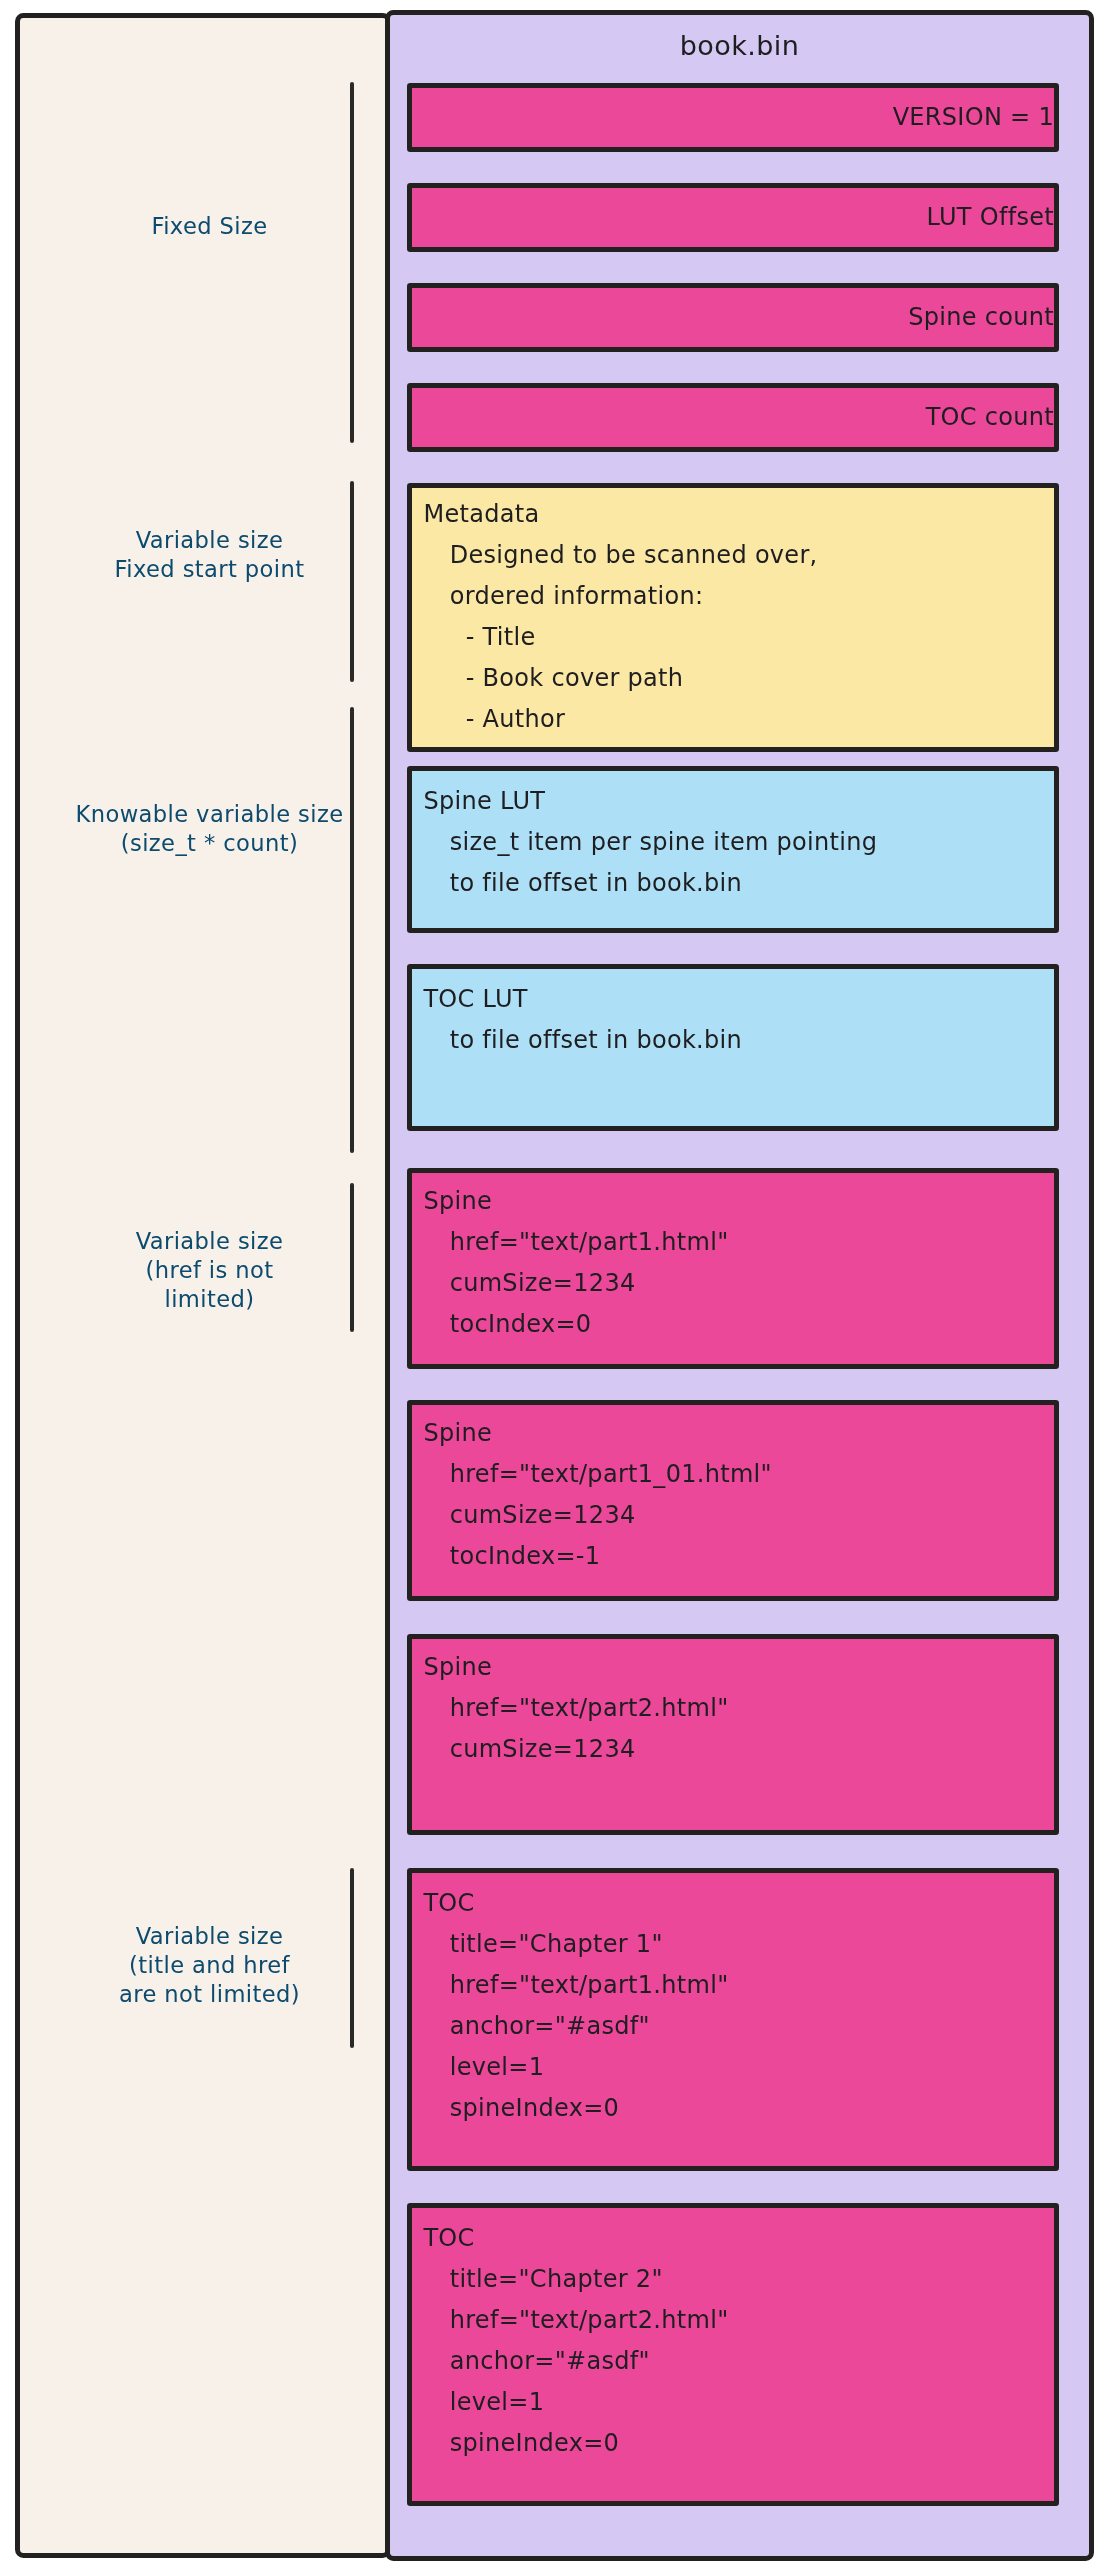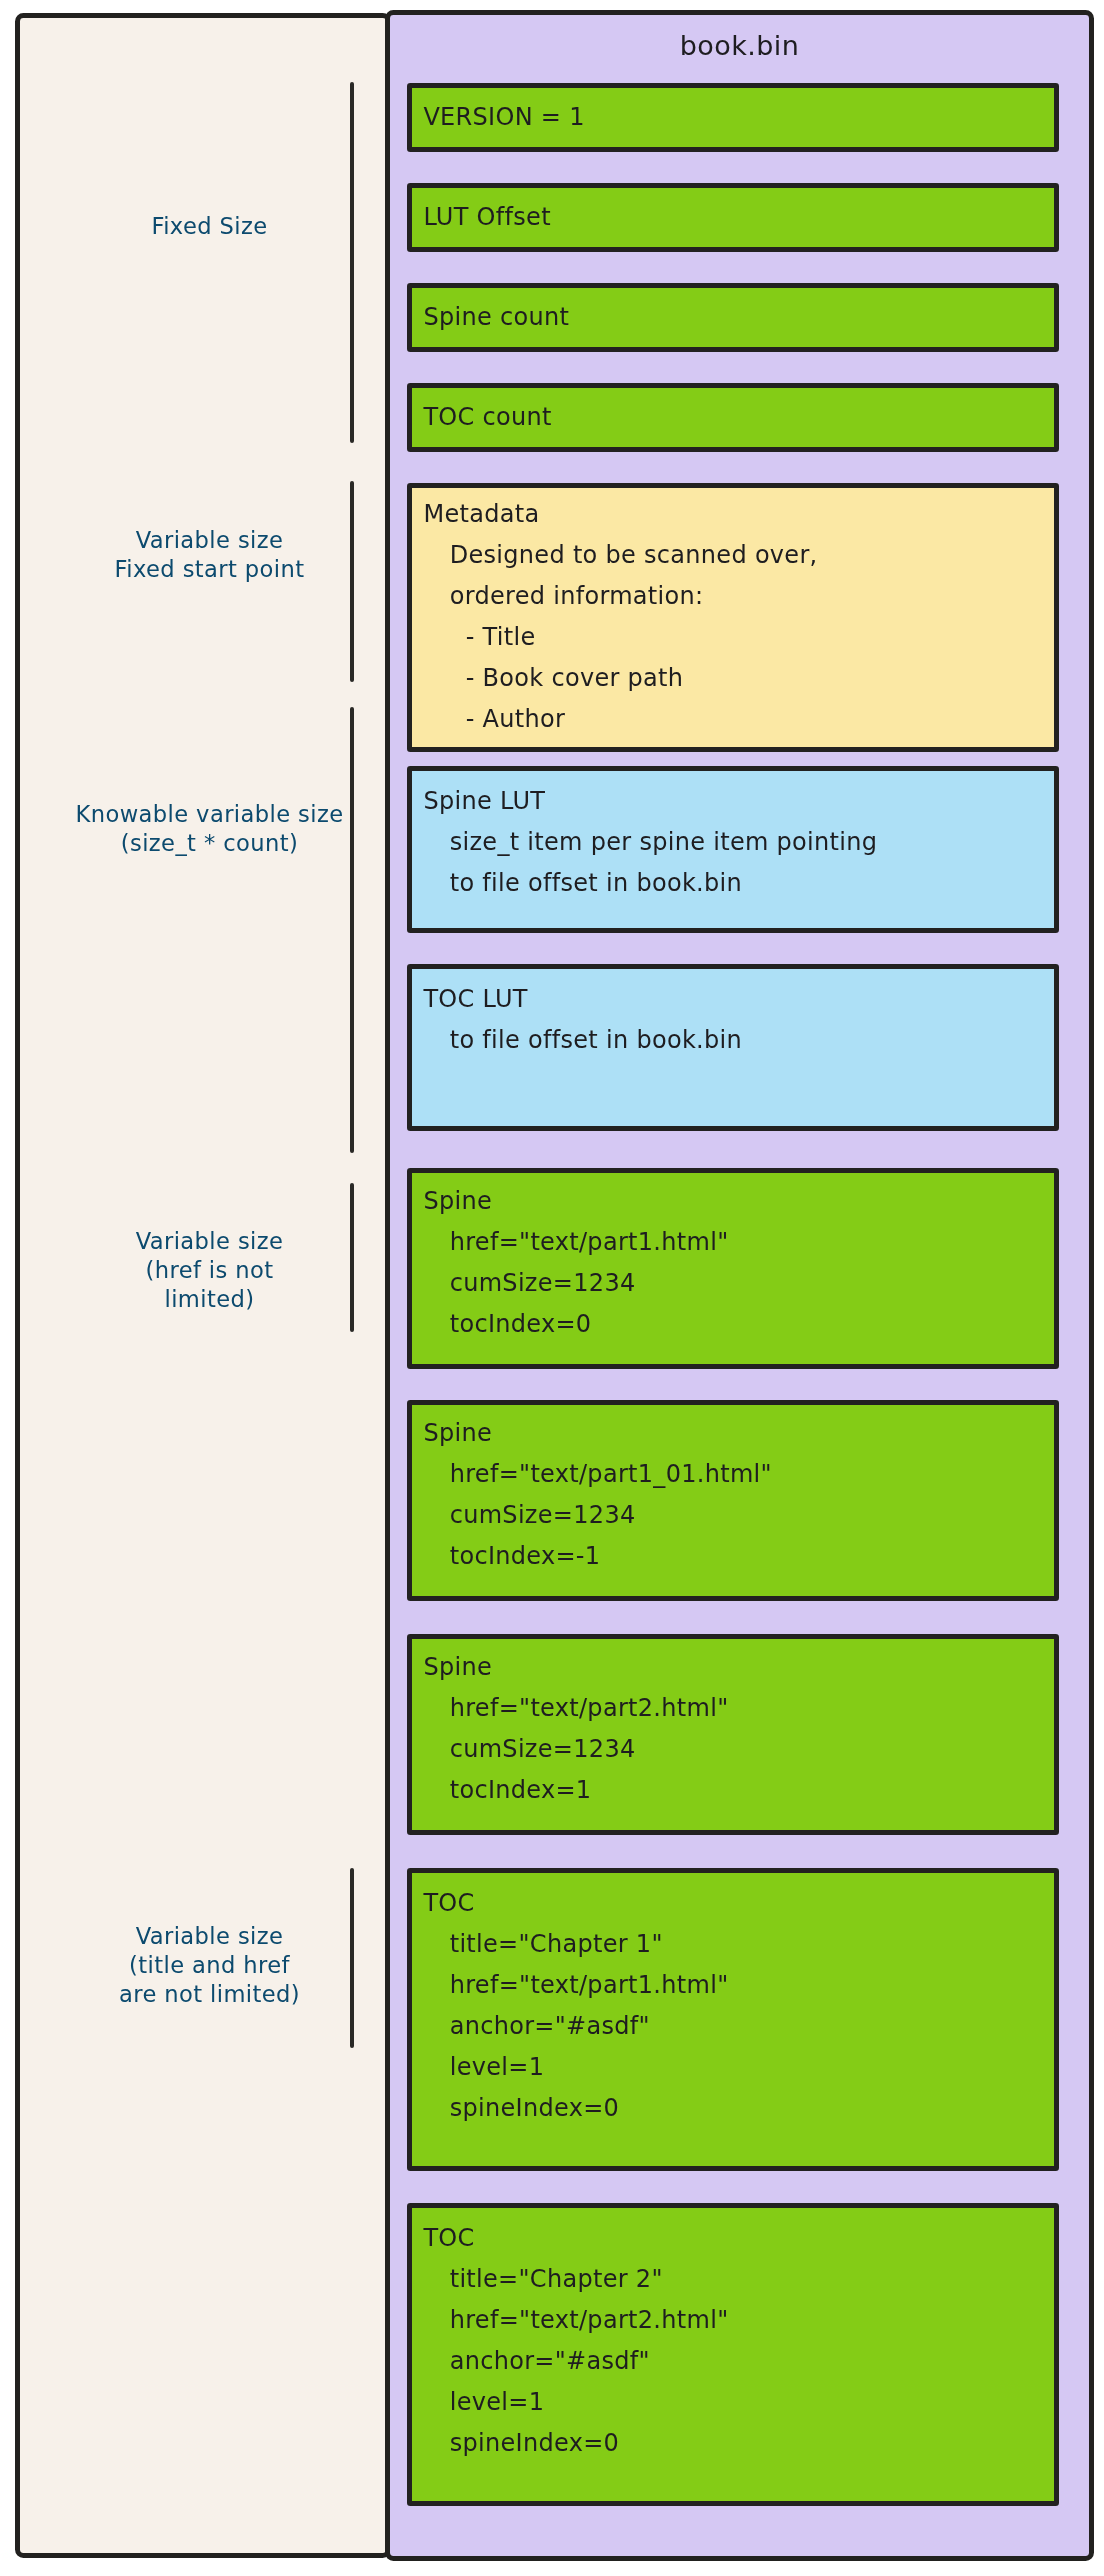--- a/index.html
+++ b/index.html
@@ -74,21 +74,21 @@
   .box {
     box-sizing: border-box;
     margin: 0 30px 31px 16.7px;
     border: 5px solid #222120;
     border-radius: 3.3px;
     font-size: 24px;
     line-height: 41px;
     letter-spacing: 0.3px;
     overflow: hidden;
   }
-  .box.green  { background: #84cc16; }
+  .box.green  { background: #ec4899; justify-content: flex-end; }
   .box.yellow { background: #fbe8a4; }
   .box.blue   { background: #ade0f6; }
 
   .h-sm    { height: 69px; display: flex; align-items: center; }
   .h-meta  { height: 269px; padding-top: 6.7px;  margin-bottom: 14px; }
   .h-lut   { height: 167px; padding-top: 10px; }
   .h-lut.last { margin-bottom: 37px; }
   .h-spine { height: 201px; padding-top: 8.4px; }
   .h-spine.gap40 { margin-bottom: 33px; }
   .h-toc   { height: 303px; padding-top: 10px; margin-bottom: 32px; }
@@ -178,21 +178,20 @@
     <div class="box green h-spine gap40">
       <div class="ln">Spine</div>
       <div class="ln ind1">href="text/part1_01.html"</div>
       <div class="ln ind1">cumSize=1234</div>
       <div class="ln ind1">tocIndex=-1</div>
     </div>
     <div class="box green h-spine gap40">
       <div class="ln">Spine</div>
       <div class="ln ind1">href="text/part2.html"</div>
       <div class="ln ind1">cumSize=1234</div>
-      <div class="ln ind1">tocIndex=1</div>
     </div>
 
     <div class="box green h-toc">
       <div class="ln">TOC</div>
       <div class="ln ind1">title="Chapter 1"</div>
       <div class="ln ind1">href="text/part1.html"</div>
       <div class="ln ind1">anchor="#asdf"</div>
       <div class="ln ind1">level=1</div>
       <div class="ln ind1">spineIndex=0</div>
     </div>

